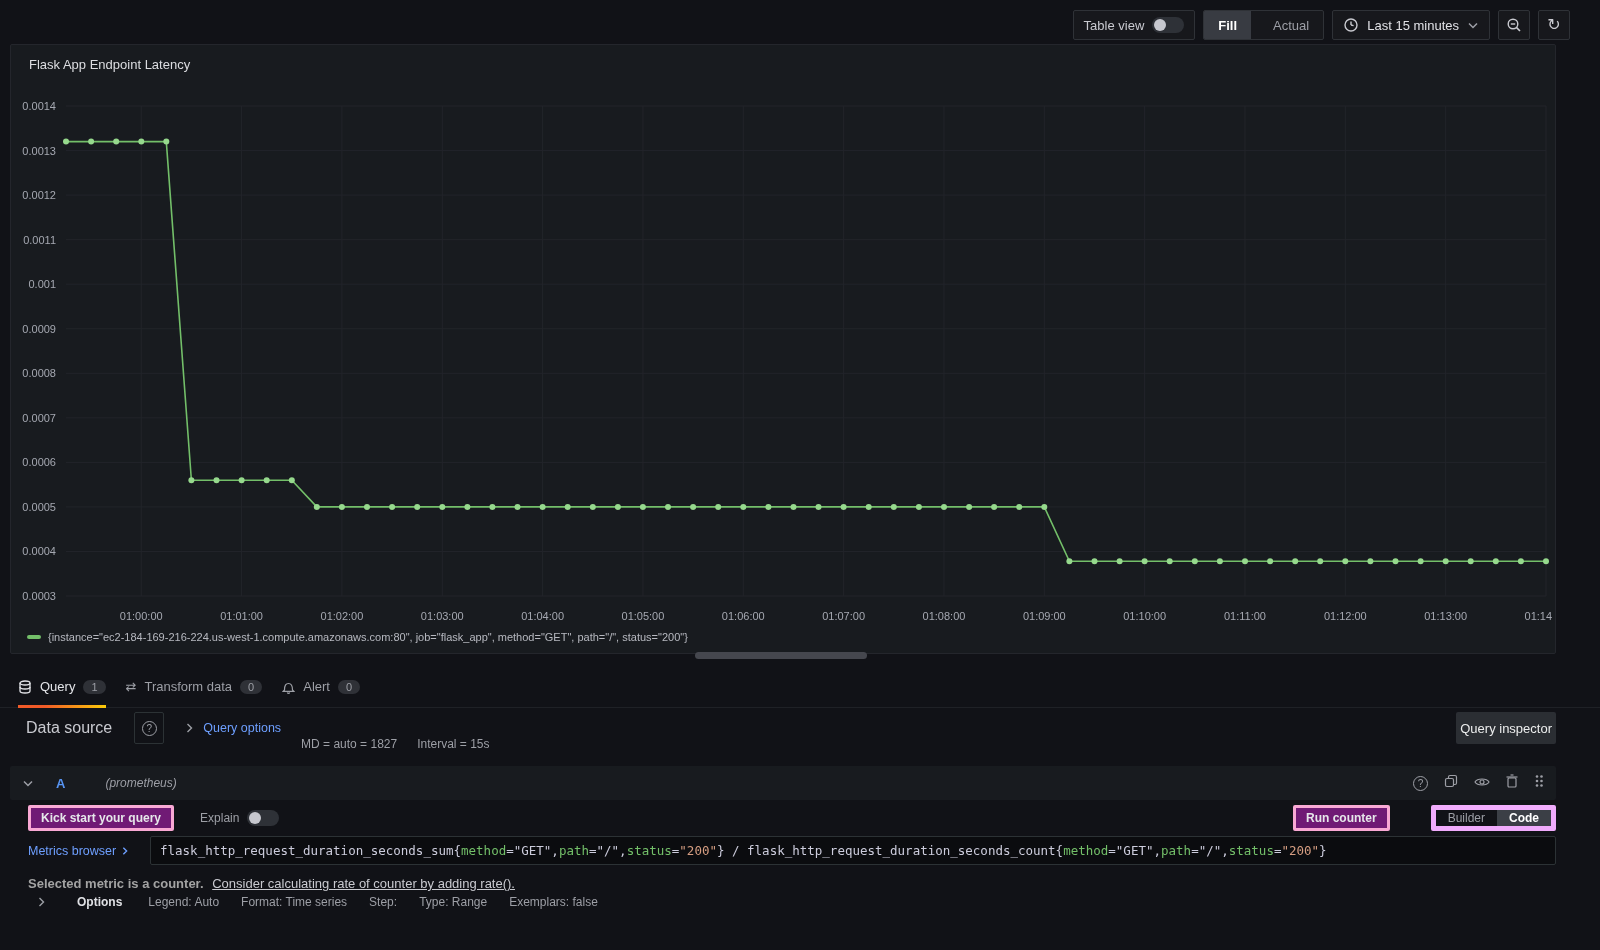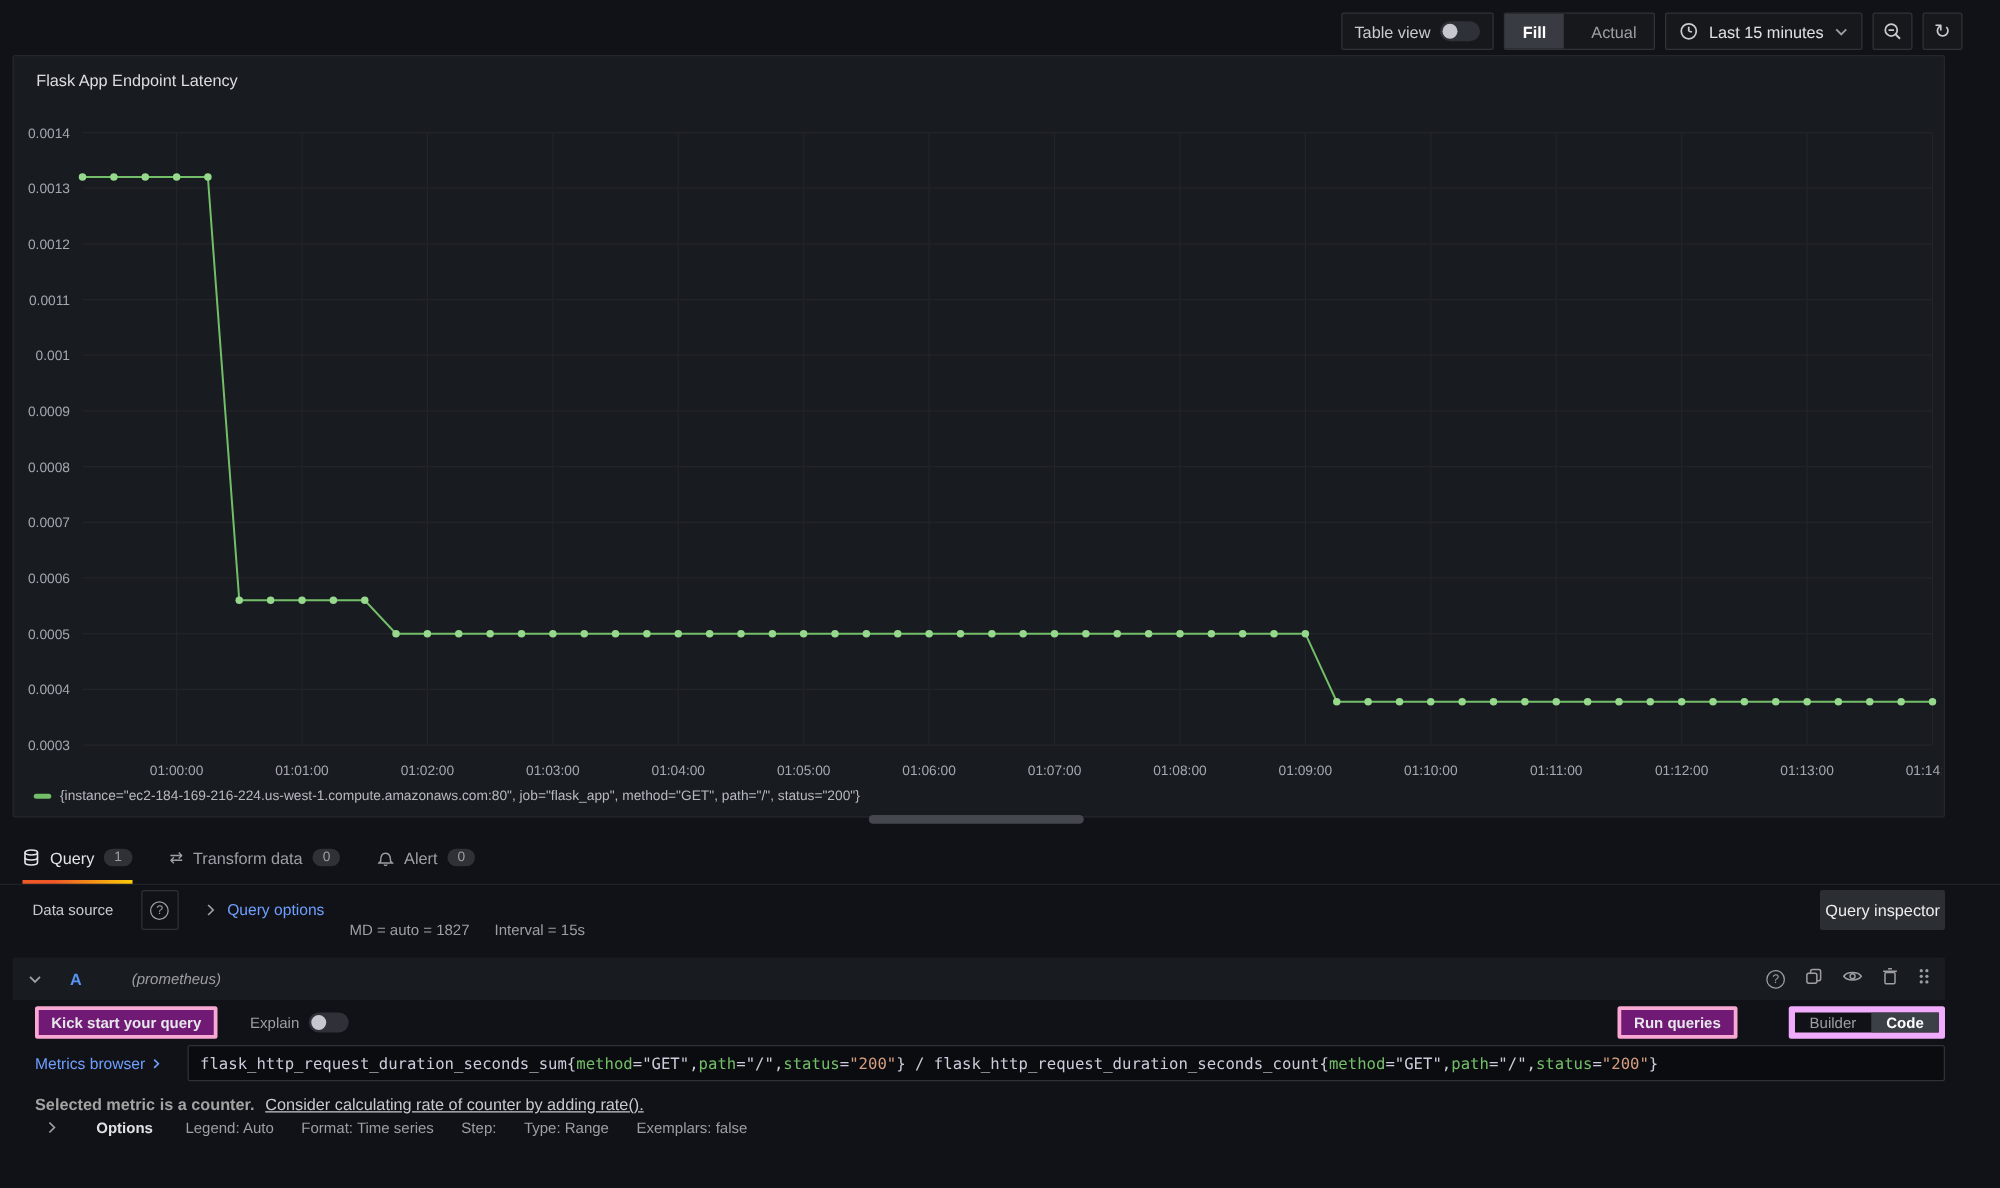--- a/index.html
+++ b/index.html
@@ -26,32 +26,32 @@
   #chart-svg { position:absolute; left:2px; top:32px; }
   #legend { position:absolute; left:16px; top:586px; display:flex; align-items:center; gap:7px;
     font-size:11px; color:#b7b9c0; }
   #legend .swatch { width:14px; height:4px; border-radius:2px; }
 
   #scroll-thumb { position:absolute; left:695px; top:652px; width:172px; height:7px;
     background:#45474e; border-radius:4px; }
 
   
   #tabsbar { position:absolute; top:666px; left:0; width:1600px; height:42px;
-    border-bottom:1px solid #1f2126; display:flex; align-items:flex-end; gap:30px; padding-left:18px; }
+    border-bottom:1px solid #1f2126; display:flex; align-items:center; gap:20px; padding-left:18px; }
   .tab { position:relative; display:flex; align-items:center; gap:8px; height:42px; font-size:13px;
     color:#9d9fa6; cursor:pointer; }
   .tab.active { color:#e3e4e8; font-weight:500; }
   .tab.active::after { content:""; position:absolute; left:0; right:0; bottom:0; height:3px;
     background:linear-gradient(90deg,#f05a28 30%,#fbca0a 99%); }
   .badge { background:#2f3137; color:#9d9fa6; border-radius:9px; padding:1px 8px; font-size:11px; }
   .tab-ic { display:inline-flex; color:inherit; }
 
   
   #dsrow { position:absolute; top:712px; left:26px; right:44px; height:32px; display:flex; align-items:center; }
-  #dsrow .lbl { font-size:12px; color:#c9cad0; margin-right:14px; }
+  #dsrow .lbl { font-size:16px; color:#c9cad0; margin-right:14px; }
   #ds-select { width:190px; height:32px; background:#101116; border:1px solid #2c3235; border-radius:2px;
     display:flex; align-items:center; gap:8px; padding:0 8px; font-size:13px; color:#e0e1e5; }
   #ds-select .grow { flex:1; }
   .flame { width:18px; height:18px; border-radius:50%; background:#e6522c; display:inline-flex;
     align-items:center; justify-content:center; }
   .help-btn { width:30px; height:32px; border:1px solid #2c3235; border-radius:2px; margin-left:8px;
     display:flex; align-items:center; justify-content:center; background:transparent; color:#9d9fa6; }
   .qmark { width:15px; height:15px; border:1.4px solid #9d9fa6; border-radius:50%;
     font-size:10px; display:flex; align-items:center; justify-content:center; }
   #qopts { display:flex; align-items:center; margin-left:22px; gap:10px; }
@@ -359,21 +359,21 @@
 
 <div id="ed-toolbar">
   <button class="btn-sec">Kick start your query</button>
   <span id="explain">
     <span>Explain</span>
     <span class="toggle">
         <span class="knob"></span>
       </span>
   </span>
   <span id="ed-right">
-    <button class="btn-sec">Run queries</button>
+    <button class="btn-sec">Run counter</button>
     <span id="builder-code">
       <span class="seg">Builder</span>
       <span class="seg active">Code</span>
     </span>
   </span>
 </div>
 
 <div id="ed-row">
   <span id="metrics-browser">
     <span>Metrics browser</span>

